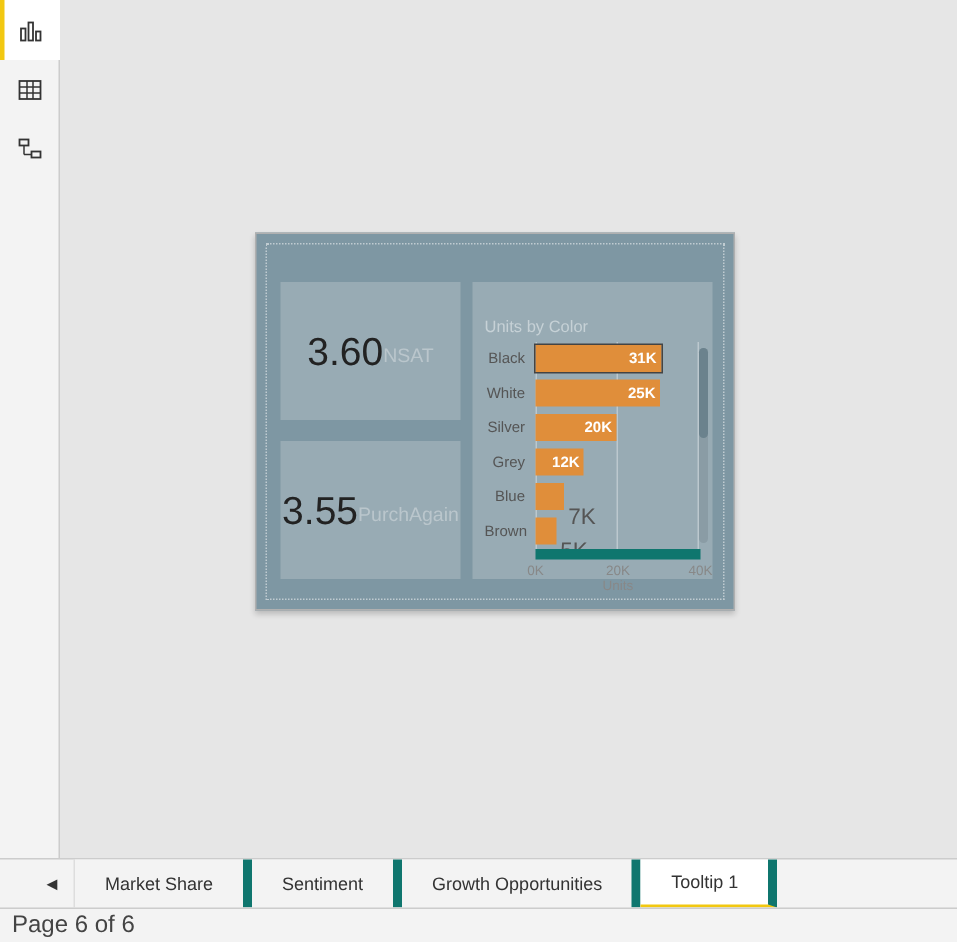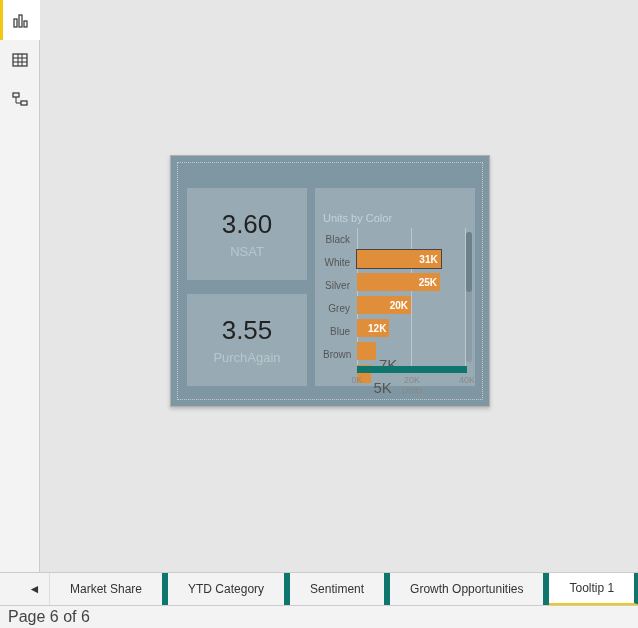--- a/index.html
+++ b/index.html
@@ -63,21 +63,21 @@
     left: 16px; top: 32px;
     width: 120px;
     display: flex;
     flex-direction: column;
     gap: 14px;
   }
   .card {
     background: #98abb4;
     height: 92px;
     display: flex;
-    flex-direction: column;
+    flex-direction: row;
     align-items: center;
     justify-content: center;
     color: #222;
   }
   .card-value {
     font-size: 26px;
     font-weight: 400;
     color: #222;
   }
   .card-label {
@@ -125,21 +125,20 @@
     background: #e08e3a;
     height: 100%;
     display: flex;
     align-items: center;
     justify-content: flex-end;
     padding-right: 3px;
     font-size: 10px;
     color: #fff;
     font-weight: 600;
     position: relative;
-    margin-top: 20px;
   }
   .bar-fill.sel::after {
     content:"";
     position:absolute;
     left:-1px; right:-1px; top:-1px; bottom:-1px;
     border: 1px solid #444;
   }
   .bar-label-out {
     position: absolute;
     left: calc(100% + 3px);
@@ -344,21 +343,20 @@
   </div>
 </div>
 
 <div class="tab-bar">
   <div class="nav-arrows">
     <span style="cursor:pointer">◄</span>
     <span style="cursor:pointer">►</span>
   </div>
   <div id="tabs-host" style="display:flex">
       <div class="tab">Market Share</div>
-      <div class="tab">YTD Category</div>
       <div class="tab">Sentiment</div>
       <div class="tab">Growth Opportunities</div>
       <div class="tab active">Tooltip 1</div>
     </div>
 </div>
 
 <div class="status-bar">
   <span>Page 6 of 6</span>
 </div>
 

